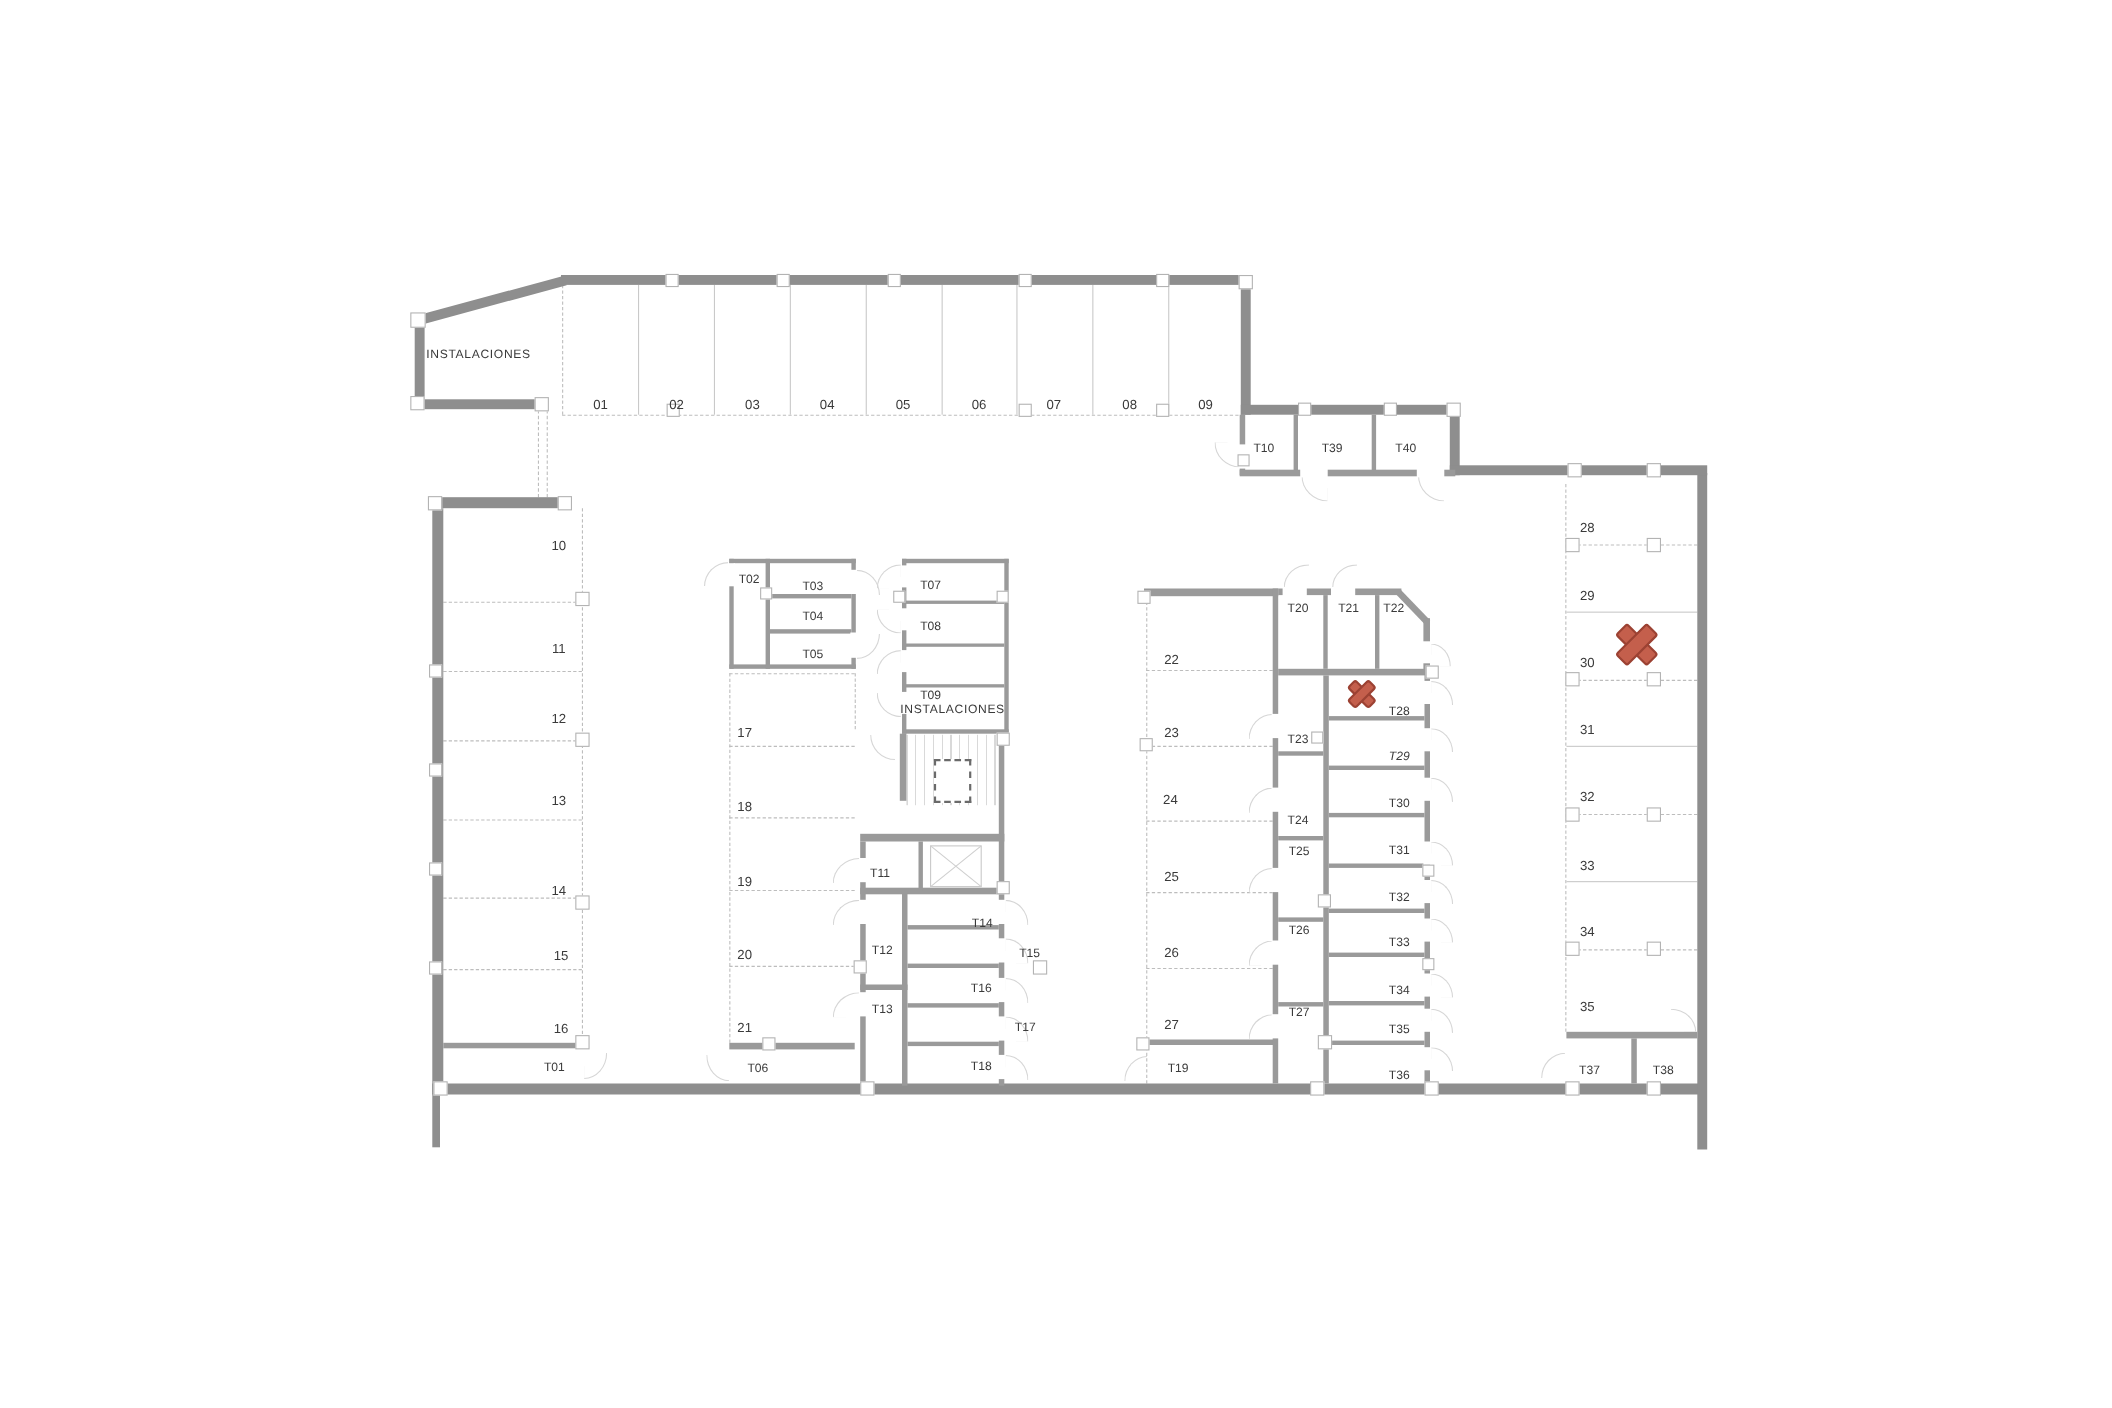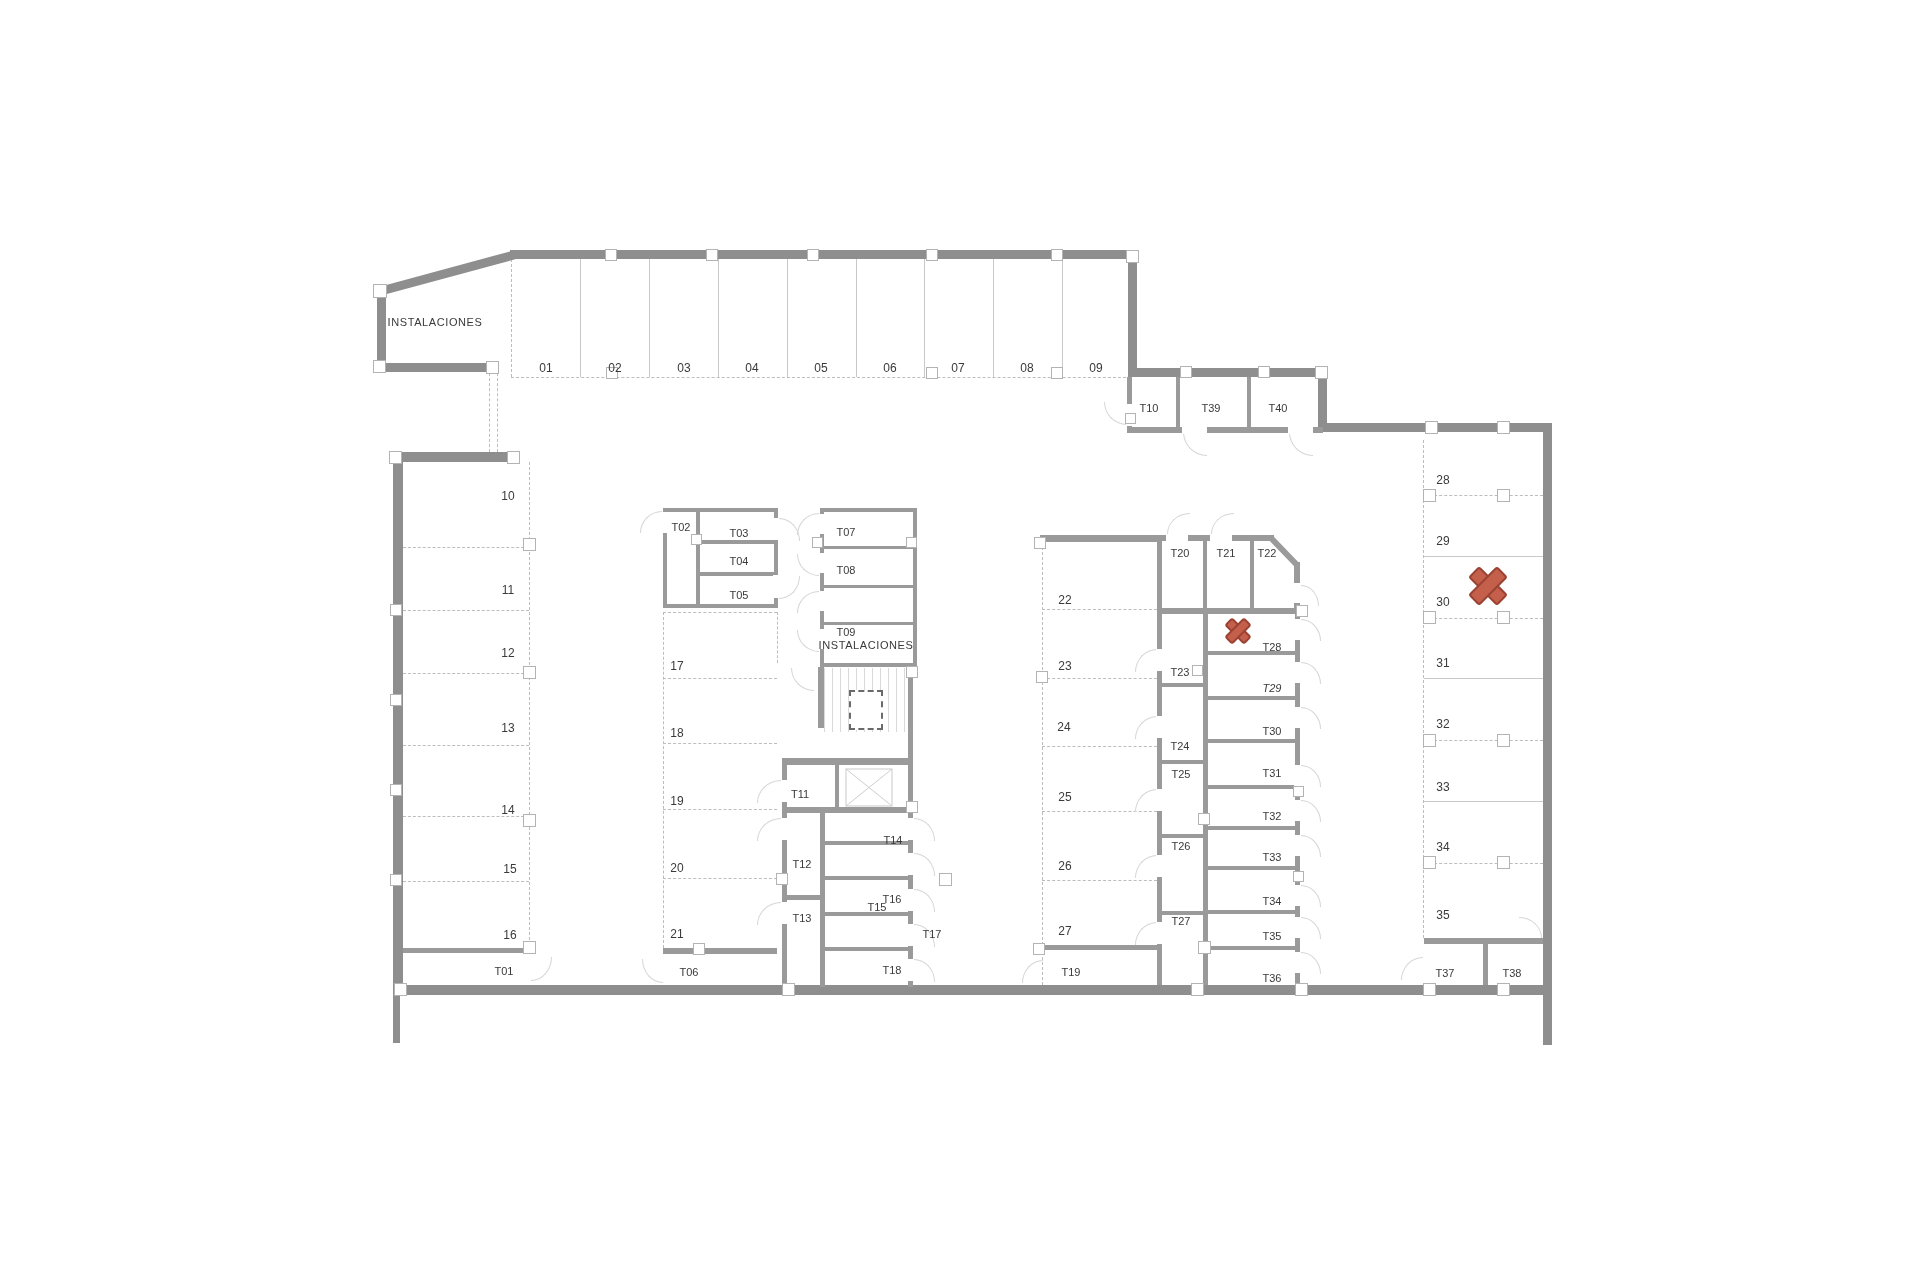--- a/index.html
+++ b/index.html
@@ -343,21 +343,21 @@
       <span class="lbl st" style="left: 739px; top: 595px;">T05</span>
       <span class="lbl st" style="left: 689px; top: 972px;">T06</span>
       <span class="lbl st" style="left: 846px; top: 532px;">T07</span>
       <span class="lbl st" style="left: 846px; top: 570px;">T08</span>
       <span class="lbl st" style="left: 846px; top: 608px; margin-top: 24px;">T09</span>
       <span class="lbl st" style="left: 1149px; top: 408px;">T10</span>
       <span class="lbl st" style="left: 800px; top: 794px;">T11</span>
       <span class="lbl st" style="left: 802px; top: 864px;">T12</span>
       <span class="lbl st" style="left: 802px; top: 918px;">T13</span>
       <span class="lbl st" style="left: 893px; top: 828px; margin-top: 12px;">T14</span>
-      <span class="lbl st" style="left: 877px; top: 867px; margin-top: 40px;">T15</span>
+      <span class="lbl st" style="left: 936px; top: 867px;">T15</span>
       <span class="lbl st" style="left: 892px; top: 899px;">T16</span>
       <span class="lbl st" style="left: 932px; top: 934px;">T17</span>
       <span class="lbl st" style="left: 892px; top: 970px;">T18</span>
       <span class="lbl st" style="left: 1071px; top: 972px;">T19</span>
       <span class="lbl st" style="left: 1180px; top: 553px;">T20</span>
       <span class="lbl st" style="left: 1226px; top: 553px;">T21</span>
       <span class="lbl st" style="left: 1267px; top: 553px;">T22</span>
       <span class="lbl st" style="left: 1180px; top: 672px;">T23</span>
       <span class="lbl st" style="left: 1180px; top: 746px;">T24</span>
       <span class="lbl st" style="left: 1181px; top: 774px;">T25</span>

